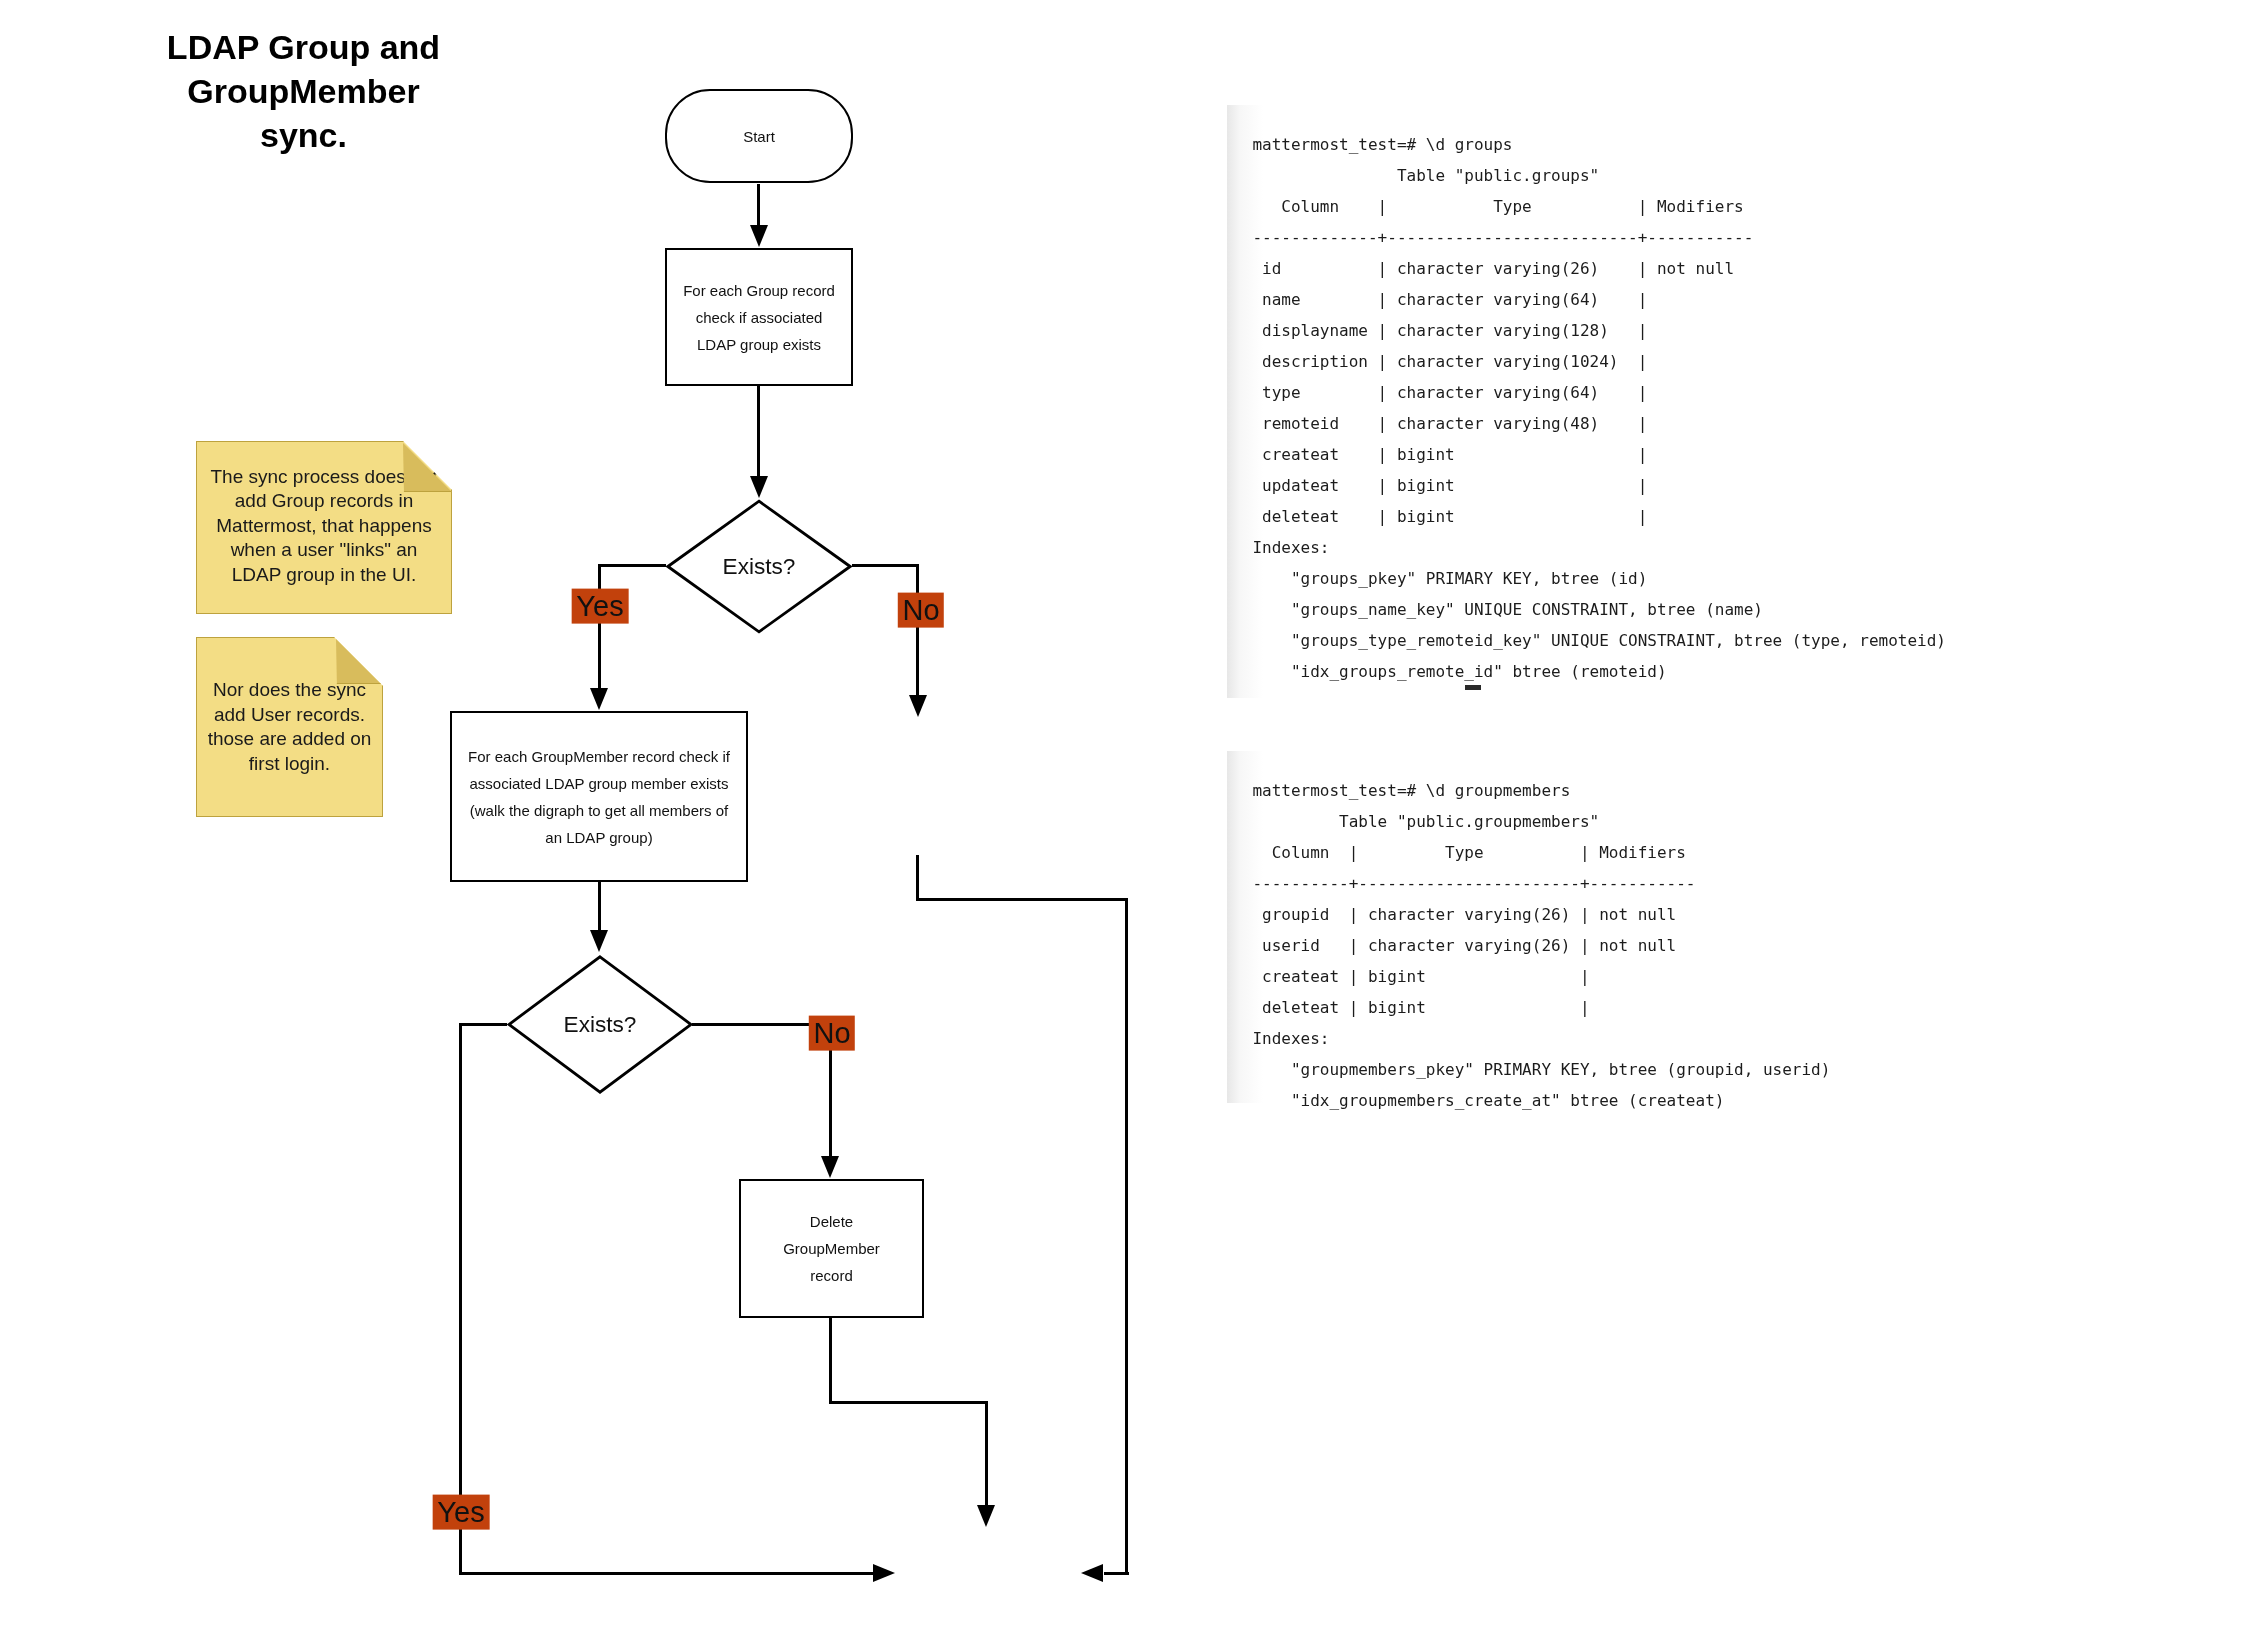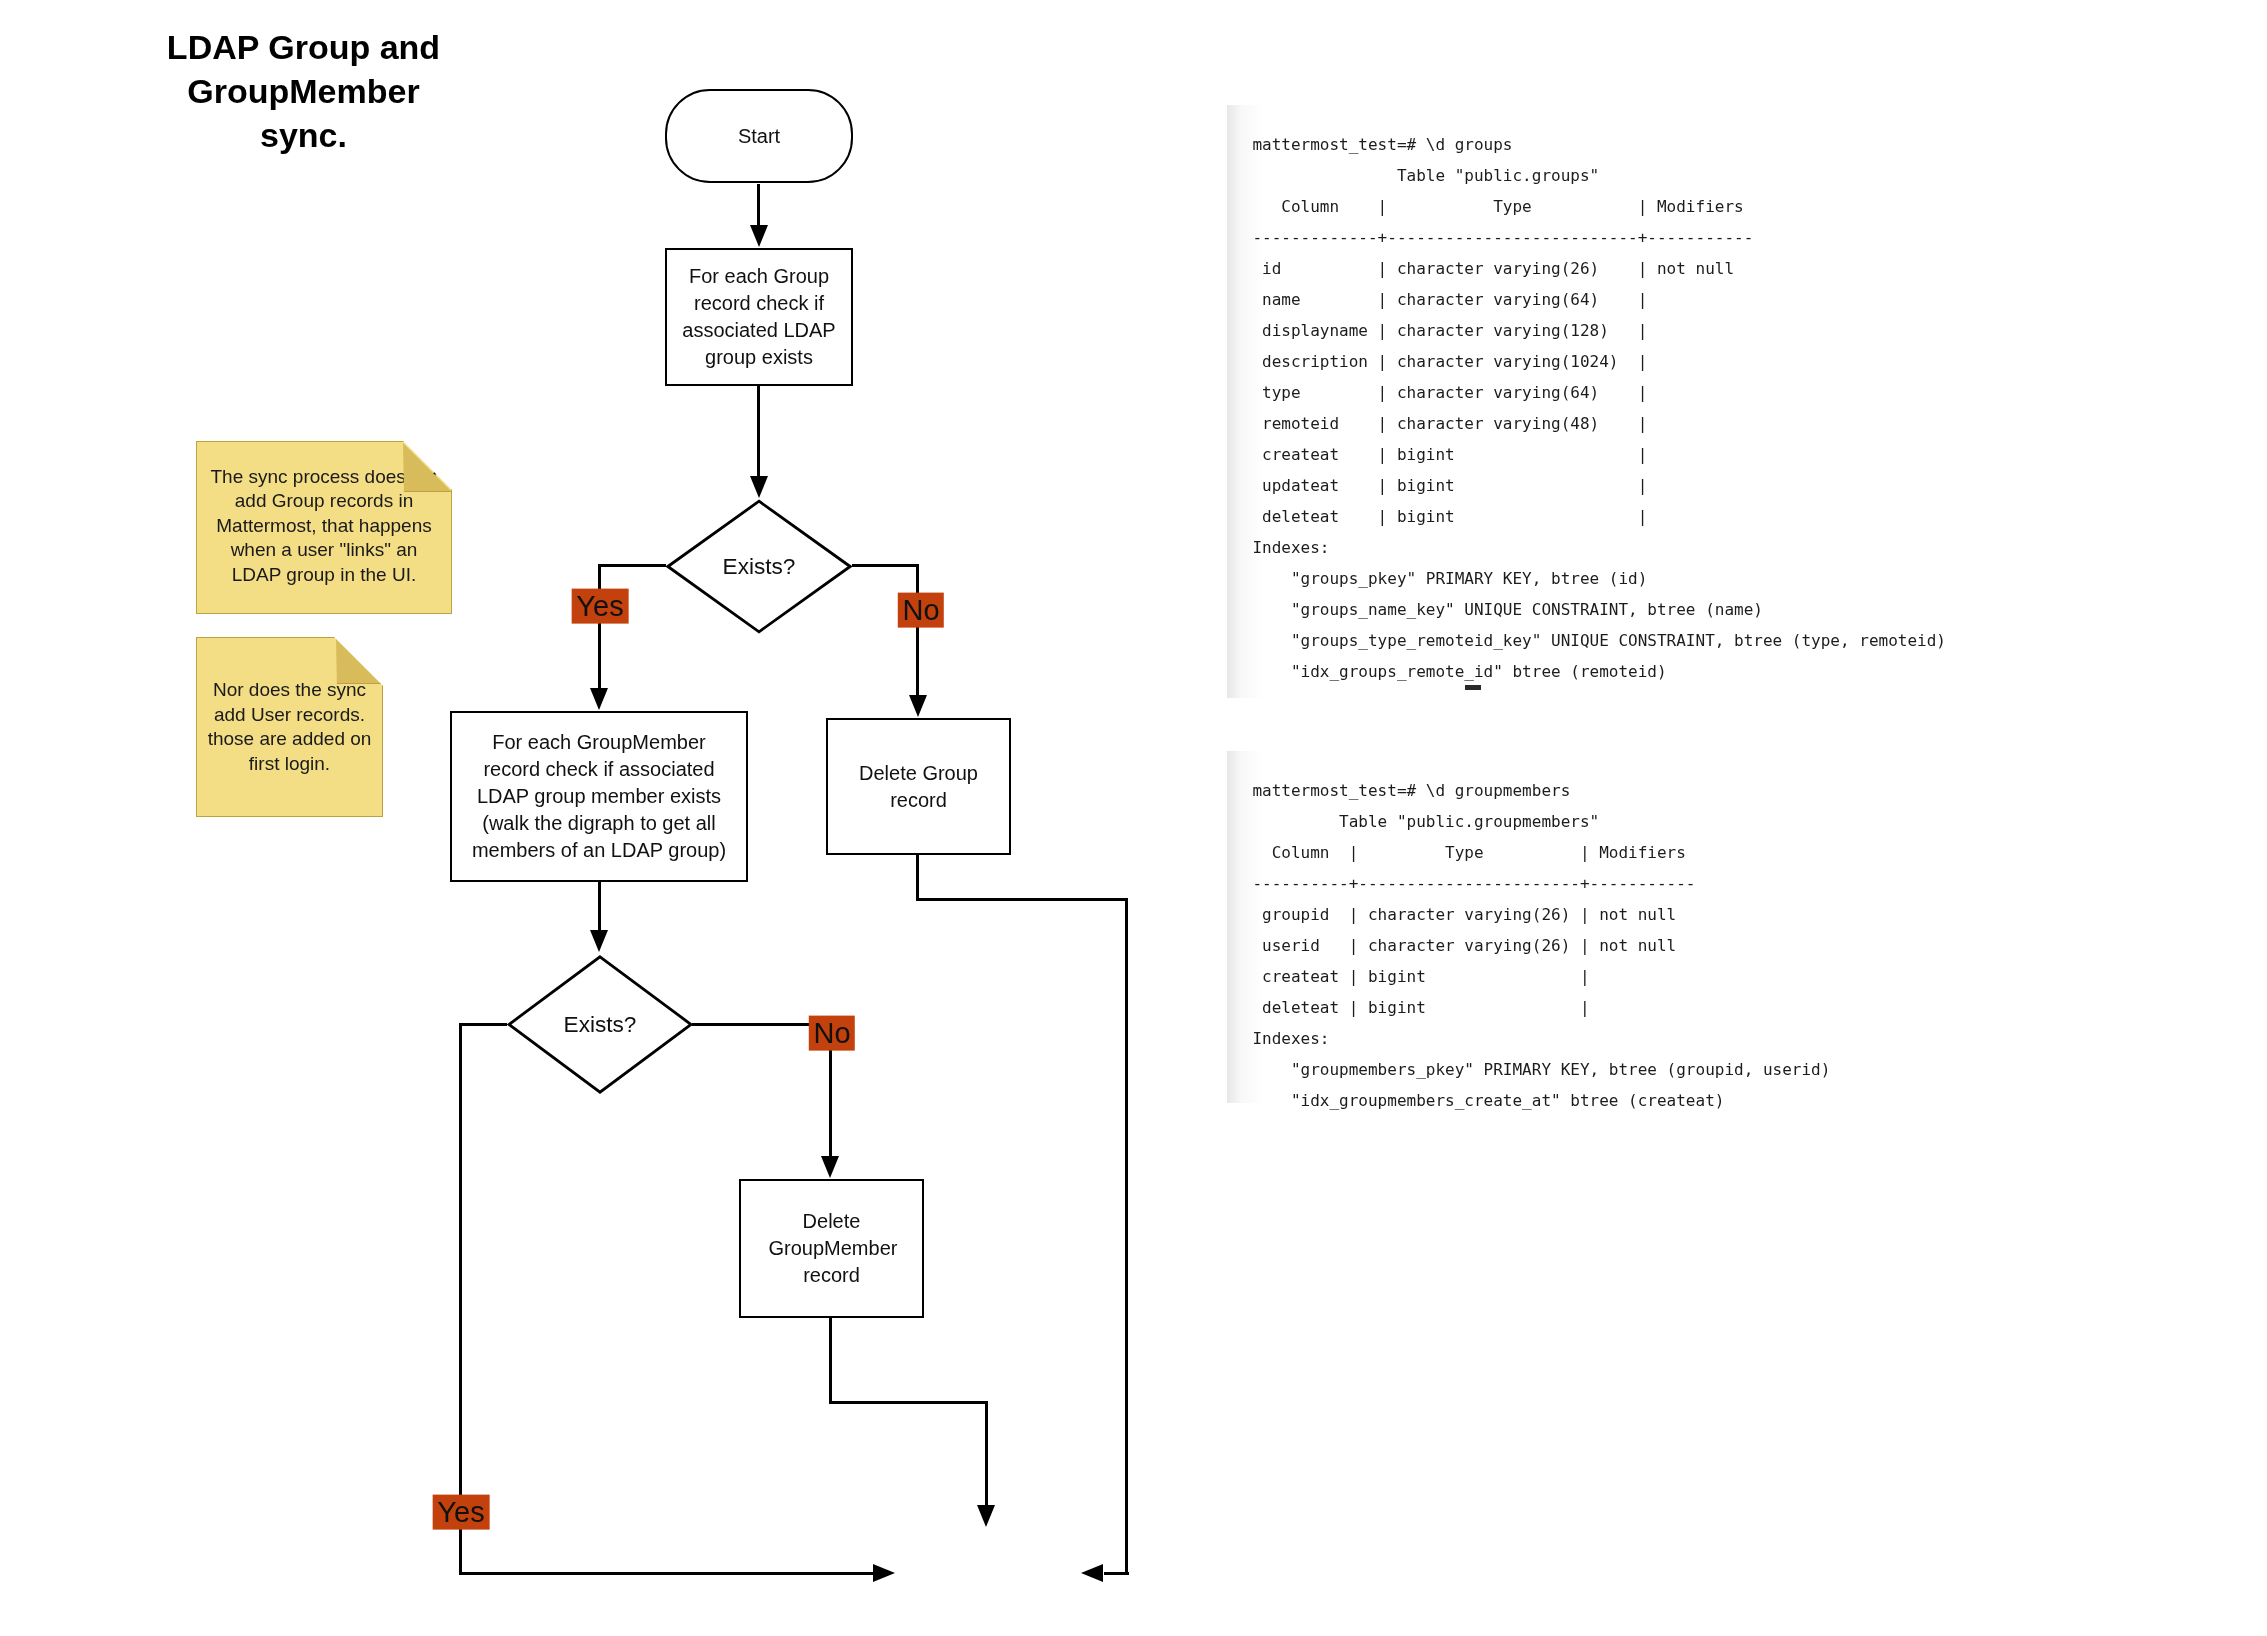--- a/index.html
+++ b/index.html
@@ -12,21 +12,21 @@
   
   .title{
     position:absolute;left:148px;top:24.5px;width:311px;text-align:center;
     font-size:34px;font-weight:bold;line-height:44px;color:#000;
   }
 
   
   .node{
     position:absolute;background:#fff;border:2.8px solid #000;
     display:flex;align-items:center;justify-content:center;text-align:center;
-    font-size:20px;line-height:27px;color:#111;
+    font-size:15px;line-height:27px;color:#111;
   }
   .terminator{border-radius:45px;}
   .n-start{left:665px;top:89px;width:188px;height:94px;}
   .n-p1{left:665px;top:248px;width:188px;height:138px;}
   .n-big{left:450px;top:711px;width:298px;height:171px;}
   .n-delgroup{left:826px;top:718px;width:185px;height:137px;}
   .n-delgm{left:739px;top:1179px;width:185px;height:139px;}
   .n-end{left:895px;top:1527px;width:184px;height:92px;border-radius:43px;}
   .node .txt{padding:3.8px 7.5px;}
 
@@ -166,23 +166,20 @@
     <svg width="186" height="135" viewBox="0 0 198 143">
       <polygon points="99,2 196,71.5 99,141 2,71.5" fill="#ffffff" stroke="#000000" stroke-width="3"></polygon>
     </svg>
     <div class="dlabel">Exists?</div>
   </div>
 
   <div class="node n-big">
     <div class="txt" style="width:290px;">For each GroupMember record check if associated LDAP group member exists (walk the digraph to get all members of an LDAP group)</div>
   </div>
 
-  <div class="node n-delgroup">
-    <div class="txt" style="width:151px;">Delete Group record</div>
-  </div>
 
   <div class="diamond d2">
     <svg width="186" height="139" viewBox="0 0 198 148">
       <polygon points="99,2 196,74 99,146 2,74" fill="#ffffff" stroke="#000000" stroke-width="3"></polygon>
     </svg>
     <div class="dlabel">Exists?</div>
   </div>
 
   <div class="node n-delgm">
     <div class="txt" style="width:141px;">Delete GroupMember record</div>

